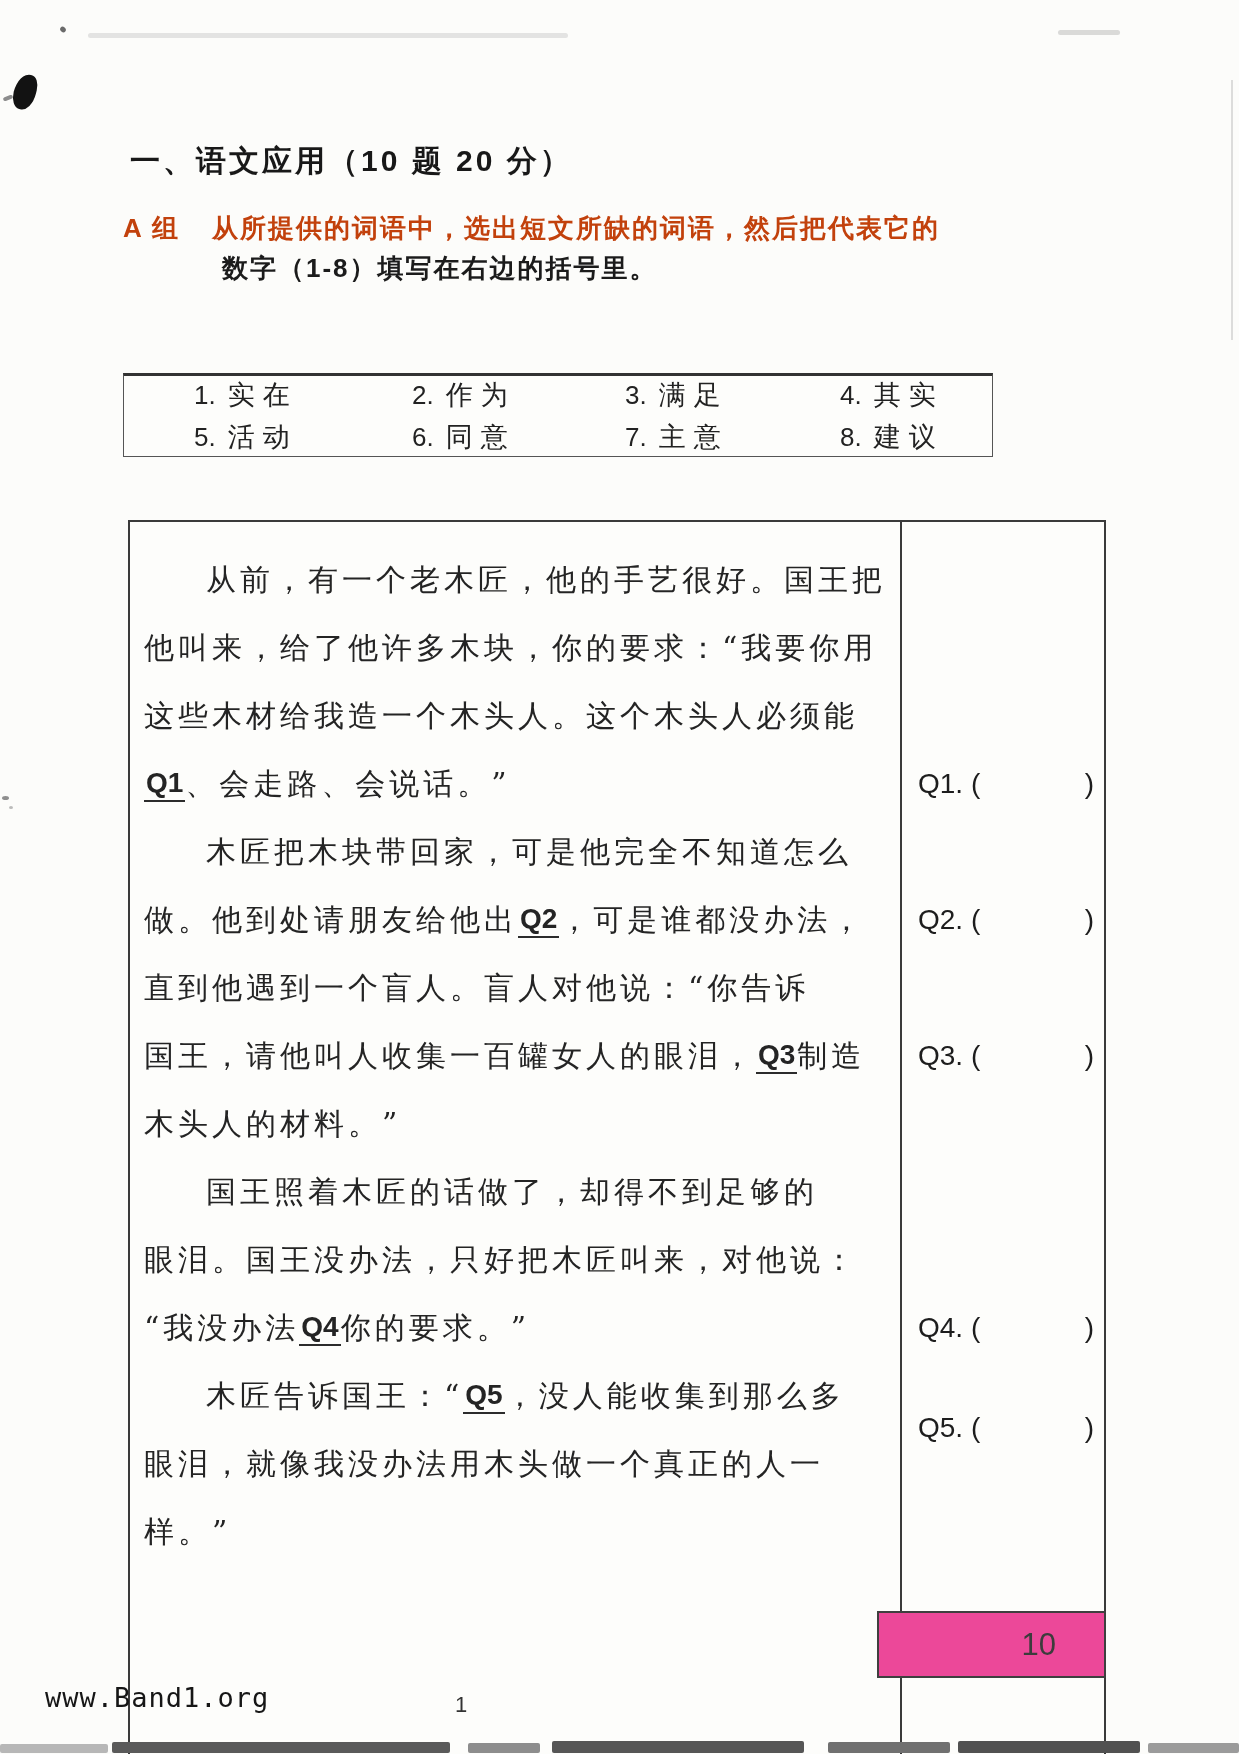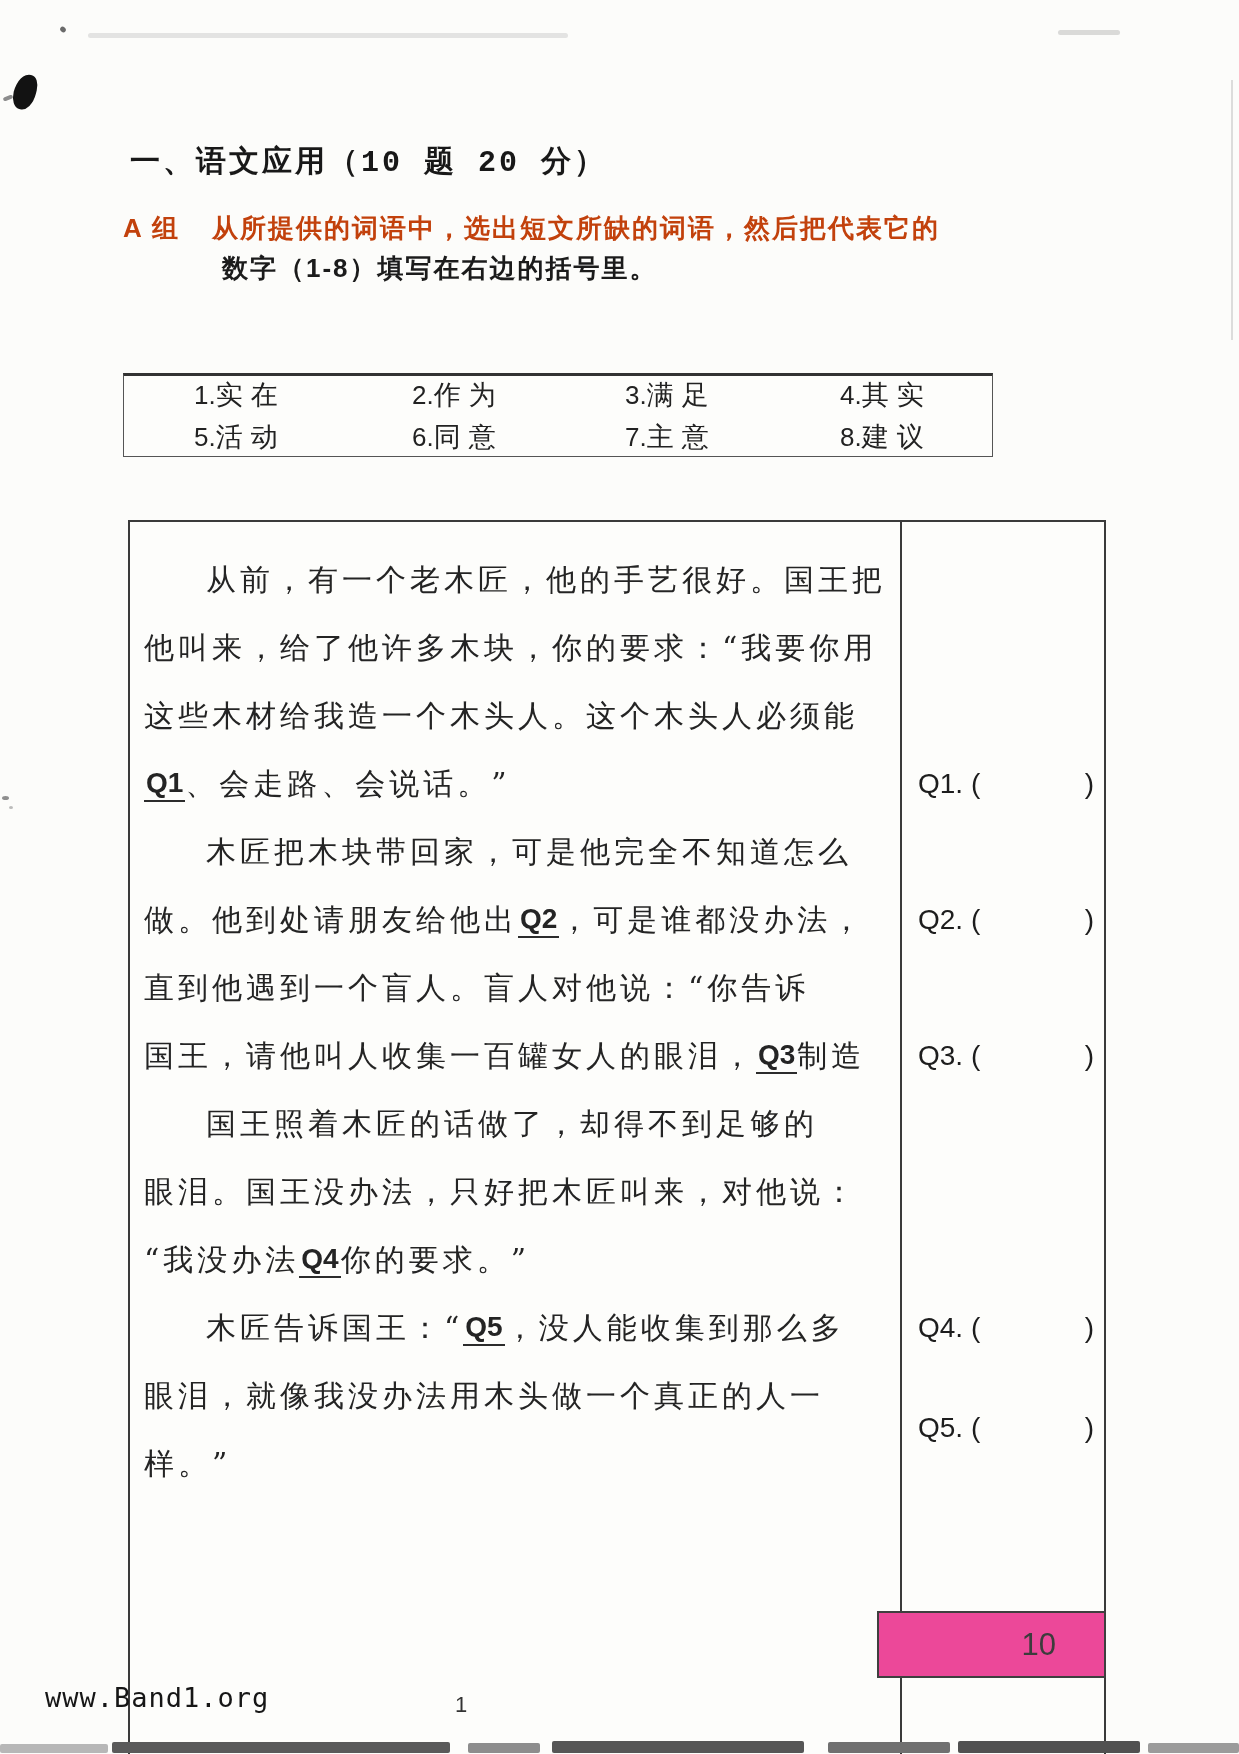--- a/index.html
+++ b/index.html
@@ -4,21 +4,21 @@
 <style>
   html,body{margin:0;padding:0;}
   body{
     width:1239px;height:1754px;position:relative;
     background:#fcfcfa;overflow:hidden;
     font-family:"Liberation Sans",sans-serif;color:#1f1f1f;
   }
   
   .section-title{
     position:absolute;left:130px;top:141px;
-    font-size:30px;font-weight:700;letter-spacing:3px;color:#181818;font-family:Liberation Mono, monospace;
+    font-size:30px;font-weight:700;letter-spacing:3px;color:#181818;
   }
   .instr-line1{
     position:absolute;left:123px;top:211px;
     font-size:26px;font-weight:700;letter-spacing:2px;color:#c2410c;
     white-space:nowrap;
   }
   .instr-line1 .instr-text{margin-left:32px;}
   .instr-line2{
     position:absolute;left:222px;top:251px;
     font-size:26px;font-weight:700;letter-spacing:2px;color:#1b1b1b;
@@ -29,21 +29,21 @@
     position:absolute;left:123px;top:373px;width:870px;height:84px;
     border:1.5px solid #555;border-top:3px solid #333;
     box-sizing:border-box;
     display:grid;grid-template-columns:218px 213px 215px auto;
     align-content:center;row-gap:6px;
     padding-left:70px;background:#fdfdfb;
   }
   .wb-item{display:flex;align-items:baseline;white-space:nowrap;}
   .wb-num{font-size:26px;font-family:"Liberation Sans",sans-serif;color:#222;}
   .wb-word{
-    font-size:27px;letter-spacing:8px;
+    font-size:27px;margin-left:12px;letter-spacing:8px;
     font-family:Liberation Sans, sans-serif;color:#222;
   }
   
   .passage-box{
     position:absolute;left:128px;top:520px;width:978px;height:1288px;
     border:2px solid #3a3a3a;box-sizing:border-box;background:#fdfdfb;
   }
   .passage-lines{
     position:absolute;left:0;top:0;width:770px;height:100%;
     padding:24px 0 0 14px;box-sizing:border-box;
@@ -197,20 +197,23 @@
         <span>，可是谁都没办法，</span>
       </div>
       <div class="p-line">
         <span>直到他遇到一个盲人。盲人对他说：“你告诉</span>
       </div>
       <div class="p-line">
         <span>国王，请他叫人收集一百罐女人的眼泪，</span>
         <span class="q-ref">Q3</span>
         <span> 制造</span>
       </div>
+      <div class="p-line">
+        <span>木头人的材料。”</span>
+      </div>
       <div class="p-line indent">
         <span>国王照着木匠的话做了，却得不到足够的</span>
       </div>
       <div class="p-line">
         <span>眼泪。国王没办法，只好把木匠叫来，对他说：</span>
       </div>
       <div class="p-line">
         <span>“我没办法 </span>
         <span class="q-ref">Q4</span>
         <span> 你的要求。”</span>

